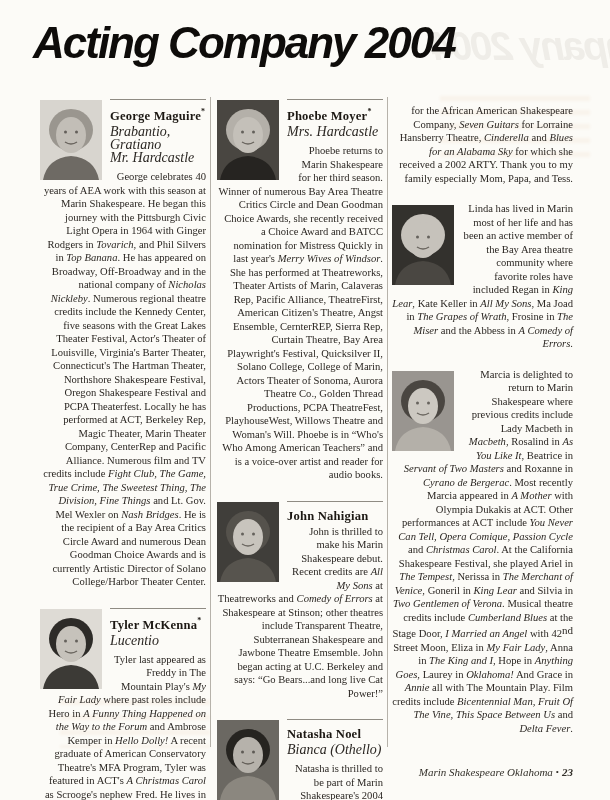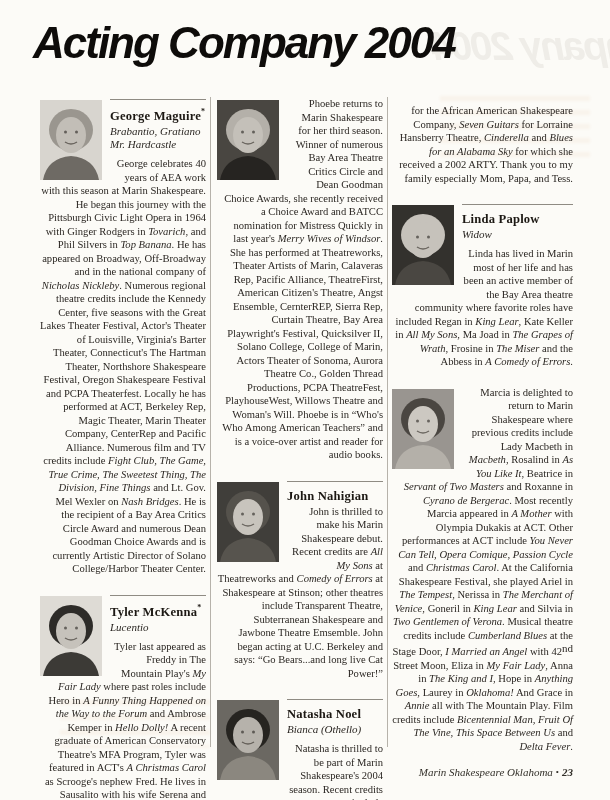--- a/index.html
+++ b/index.html
@@ -56,21 +56,21 @@
     background:#777;
   }
   .photo svg{display:block;width:100%;height:100%;}
   .sec-head{overflow:hidden;margin-left:12px;}
   .rule{border-top:1px solid #8f8b83;margin:2px 0 7px 0;}
   h2.actor-name{
     margin:0 0 1px 0;font-size:12.6px;font-weight:700;color:#1c1813;
     letter-spacing:.2px;
   }
   h2.actor-name sup{font-size:8px;vertical-align:6px;}
-  .roles{font-style:italic;font-size:11px;line-height:13px;margin:0 0 6px 0;color:#2b2723;}
+  .roles{font-style:italic;font-size:14px;line-height:13px;margin:0 0 6px 0;color:#2b2723;}
   .bio{margin:0;font-size:10.6px;line-height:13.5px;color:#2b2723;text-align:right;}
   .bio .it{font-style:italic;}
   .bio sup{font-size:11px;vertical-align:3px;}
 
   
   .footer{
     position:absolute;right:37px;bottom:22px;
     font-style:italic;font-size:11px;color:#33302a;white-space:nowrap;
   }
   .footer .pg{font-weight:700;font-style:italic;}
@@ -141,20 +141,27 @@
             <svg viewBox="0 0 62 80" preserveAspectRatio="none">
               <rect width="62" height="80" fill="#494641"></rect>
               <ellipse cx="31" cy="30" rx="22" ry="21" fill="#b4b0a9"></ellipse>
               <ellipse cx="31" cy="35" rx="15" ry="18" fill="#c4c0b9"></ellipse>
               <circle cx="25.5" cy="32" r="1.5" fill="rgba(35,32,28,.6)"></circle>
               <circle cx="36.5" cy="32" r="1.5" fill="rgba(35,32,28,.6)"></circle>
               <path d="M25 42 Q31 46 37 42" stroke="rgba(55,50,45,.65)" stroke-width="1.4" fill="none"></path>
               <path d="M3 80 Q7 58 31 56 Q55 58 59 80 Z" fill="#262421"></path>
             </svg>
           </div>
+          <div class="sec-head">
+            <div class="rule"></div>
+            <h2 class="actor-name">Phoebe Moyer<sup>*</sup></h2>
+            <div class="roles">
+              <div>Mrs. Hardcastle</div>
+            </div>
+          </div>
           <p class="bio"><span>Phoebe returns to Marin Shakespeare for her third season.  Winner of numerous Bay Area Theatre Critics Circle and Dean Goodman Choice Awards, she recently received a Choice Award and BATCC nomination for Mistress Quickly in last year's </span><span class="it">Merry Wives of Windsor</span><span>.  She has performed at Theatreworks, Theater Artists of Marin, Calaveras Rep, Pacific Alliance, TheatreFirst, American Citizen's Theatre, Angst Ensemble, CernterREP, Sierra Rep, Curtain Theatre, Bay Area Playwright's Festival, Quicksilver II, Solano College, College of Marin, Actors Theater of Sonoma, Aurora Theatre Co., Golden Thread Productions, PCPA TheatreFest, PlayhouseWest, Willows Theatre and Woman's Will.  Phoebe is in “Who's Who Among American Teachers” and is a voice-over artist and reader for audio books.</span></p>
         </section>
         <section>
           <div class="photo" title="black-and-white headshot of man with curly dark hair">
             <svg viewBox="0 0 62 80" preserveAspectRatio="none">
               <rect width="62" height="80" fill="#403e3a"></rect>
               <ellipse cx="31" cy="30" rx="22" ry="21" fill="#55524c"></ellipse>
               <ellipse cx="31" cy="35" rx="15" ry="18" fill="#c8c4bd"></ellipse>
               <circle cx="25.5" cy="32" r="1.5" fill="rgba(35,32,28,.6)"></circle>
               <circle cx="36.5" cy="32" r="1.5" fill="rgba(35,32,28,.6)"></circle>
@@ -199,27 +206,20 @@
             <svg viewBox="0 0 62 80" preserveAspectRatio="none">
               <rect width="62" height="80" fill="#33312d"></rect>
               <ellipse cx="31" cy="30" rx="22" ry="21" fill="#c6c2bb"></ellipse>
               <ellipse cx="31" cy="35" rx="15" ry="18" fill="#c6c2bb"></ellipse>
               <circle cx="25.5" cy="32" r="1.5" fill="rgba(35,32,28,.6)"></circle>
               <circle cx="36.5" cy="32" r="1.5" fill="rgba(35,32,28,.6)"></circle>
               <path d="M25 42 Q31 46 37 42" stroke="rgba(55,50,45,.65)" stroke-width="1.4" fill="none"></path>
               <path d="M3 80 Q7 58 31 56 Q55 58 59 80 Z" fill="#4a4742"></path>
             </svg>
           </div>
-          <div class="sec-head">
-            <div class="rule"></div>
-            <h2 class="actor-name">Linda Paplow</h2>
-            <div class="roles">
-              <div>Widow</div>
-            </div>
-          </div>
           <p class="bio"><span>Linda has lived in Marin most of her life and has been an active member of the Bay Area theatre community where favorite roles have included Regan in </span><span class="it">King Lear</span><span>, Kate Keller in </span><span class="it">All My Sons</span><span>, Ma Joad in </span><span class="it">The Grapes of Wrath</span><span>, Frosine in </span><span class="it">The Miser</span><span> and the Abbess in </span><span class="it">A Comedy of Errors</span><span>.</span></p>
         </section>
         <section>
           <div class="photo" title="black-and-white headshot of smiling woman with long wavy hair">
             <svg viewBox="0 0 62 80" preserveAspectRatio="none">
               <rect width="62" height="80" fill="#999590"></rect>
               <ellipse cx="31" cy="30" rx="22" ry="21" fill="#4a4641"></ellipse>
               <ellipse cx="31" cy="35" rx="15" ry="18" fill="#ccc8c1"></ellipse>
               <circle cx="25.5" cy="32" r="1.5" fill="rgba(35,32,28,.6)"></circle>
               <circle cx="36.5" cy="32" r="1.5" fill="rgba(35,32,28,.6)"></circle>

